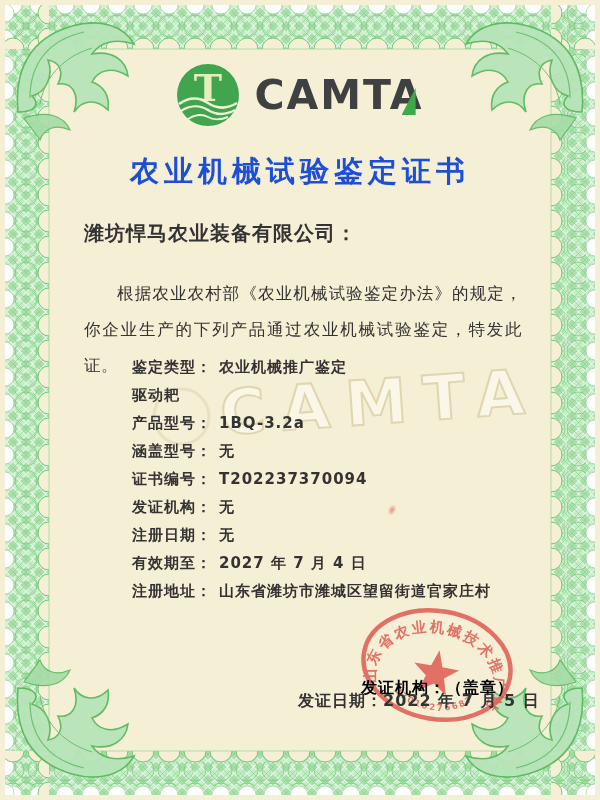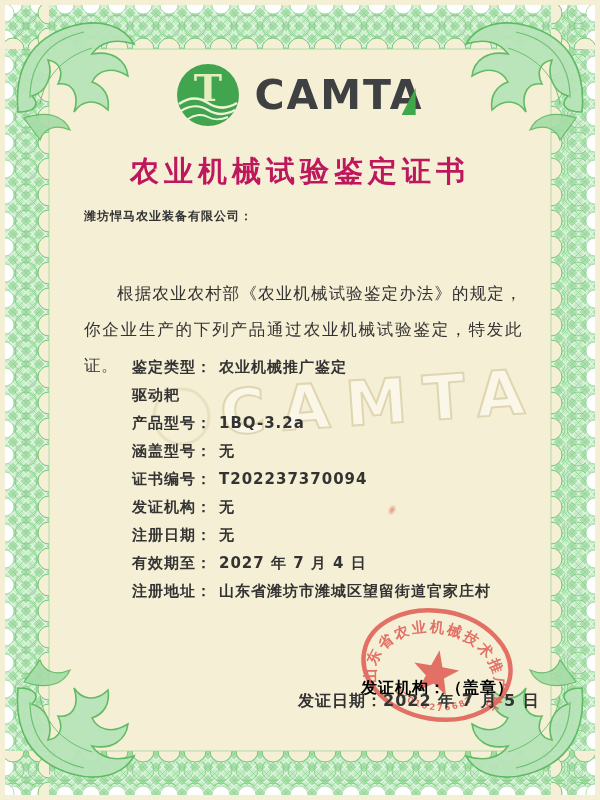--- a/index.html
+++ b/index.html
@@ -37,26 +37,26 @@
     font-family:"DejaVu Sans", sans-serif;
   }
   .wm-accent{
     position:absolute;right:4px;bottom:12px;width:18px;height:27px;
     background:#3fa84b;clip-path:polygon(78% 0, 0 100%, 78% 100%);
   }
 
   .title{
     position:absolute;left:0;top:152px;width:600px;margin:0;z-index:3;
     text-align:center;font-family:"DejaVu Serif", serif;
-    font-size:29px;font-weight:700;letter-spacing:5px;color:#be185d;
+    font-size:29px;font-weight:700;letter-spacing:5px;color:#1d4ed8;
   }
 
   .addressee{
-    position:absolute;left:84px;top:208px;z-index:3;
-    font-size:12px;font-weight:700;letter-spacing:1px;color:#333;
+    position:absolute;left:84px;top:220px;z-index:3;
+    font-size:20px;font-weight:700;letter-spacing:1px;color:#333;
   }
 
   .body-text{
     position:absolute;left:84px;top:276px;width:438px;margin:0;z-index:3;
     font-size:16.5px;line-height:36px;text-indent:2em;font-weight:500;
     letter-spacing:.5px;color:#333;text-align:justify;
   }
 
   .fields{position:absolute;left:120px;top:353px;z-index:3;margin-left:12px;}
   .frow{display:flex;align-items:baseline;height:28px;line-height:28px;

